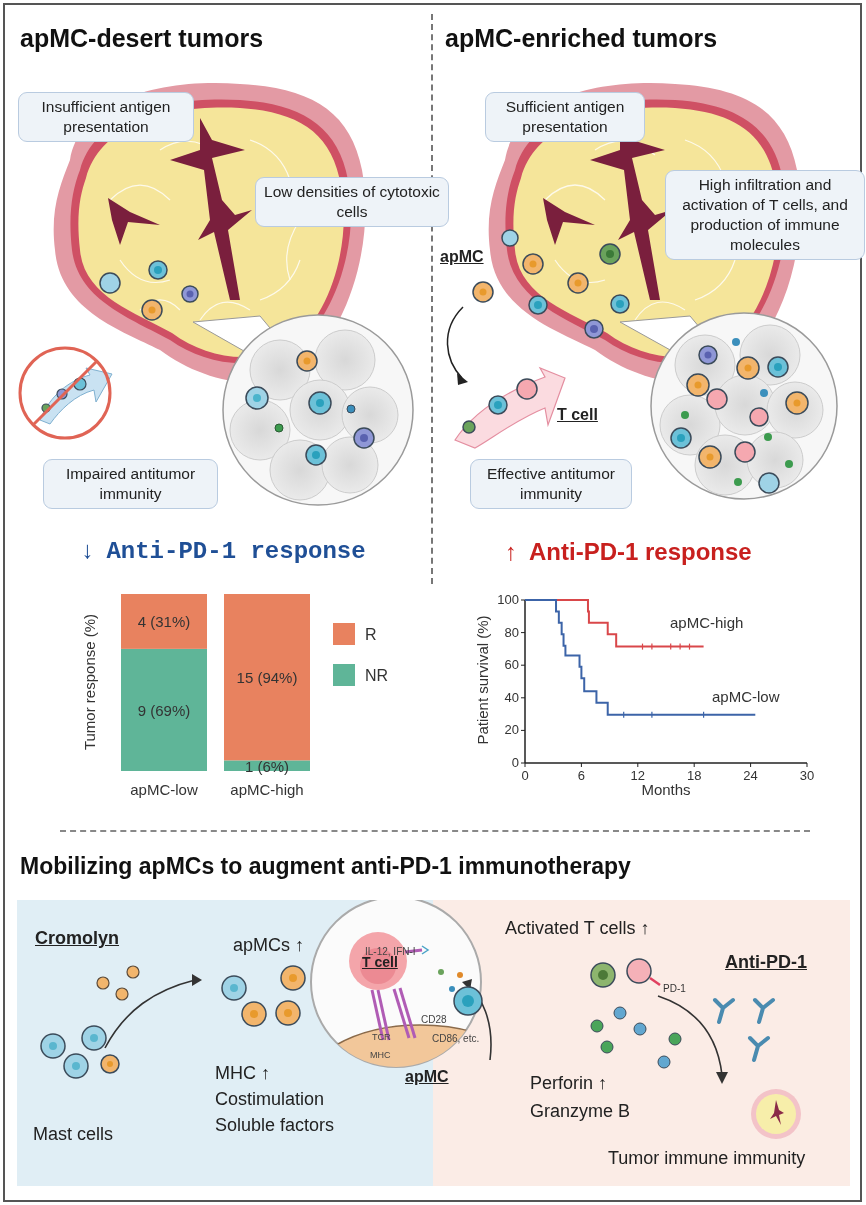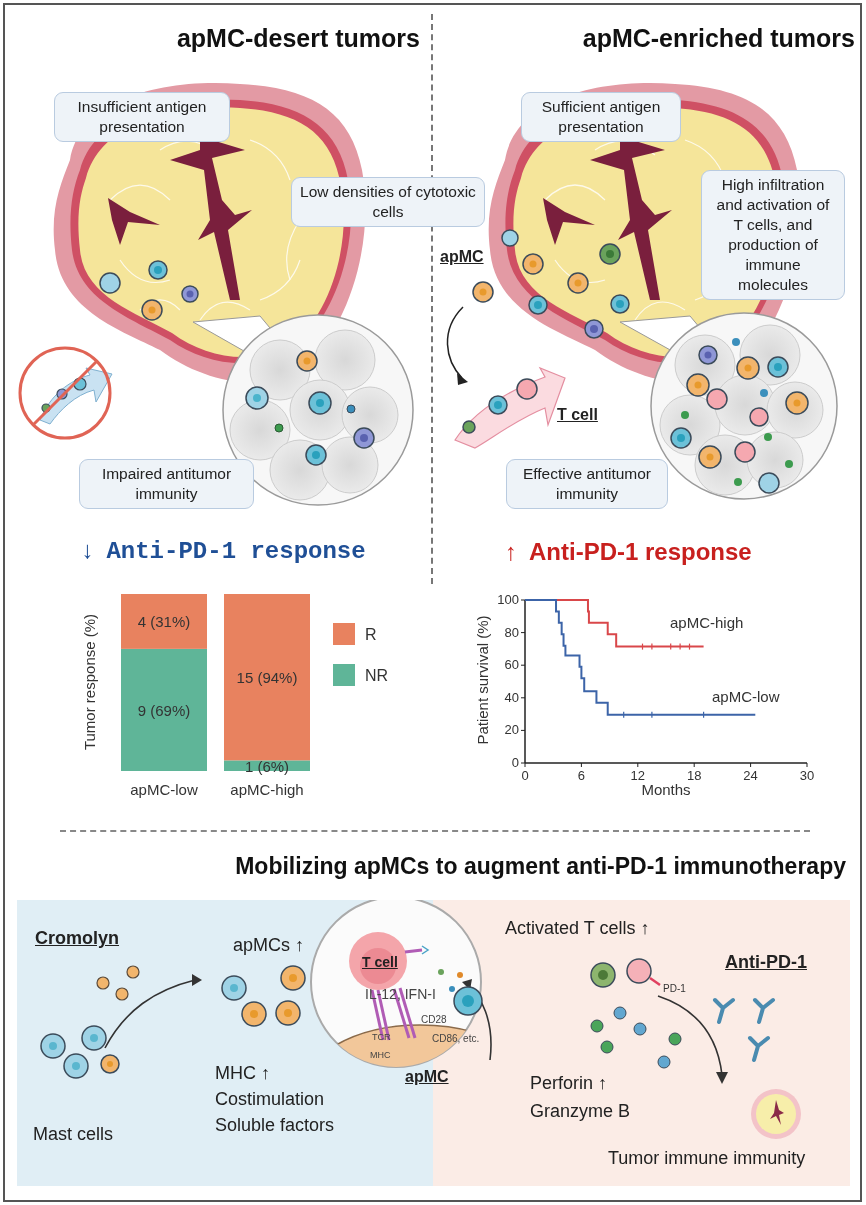--- a/index.html
+++ b/index.html
@@ -1,21 +1,21 @@
 <!DOCTYPE html>
 <html><head>
 <meta charset="utf-8">
 <style>
   * { box-sizing: border-box; margin: 0; padding: 0; }
   html, body { width: 866px; height: 1205px; background: #ffffff; overflow: hidden; }
   body { font-family: "Liberation Sans", sans-serif; color: #222; position: relative; }
   .frame { position: absolute; left: 3px; top: 3px; width: 859px; height: 1199px; border: 2px solid #555; background: #fff; }
   .abs { position: absolute; }
-  .title { font-weight: bold; font-size: 25px; color: #111; text-align: right; white-space: nowrap; }
-  .callout { position: absolute; background: #eef3f8; border: 1.5px solid #b9cbe0; border-radius: 9px; font-size: 15.5px; color: #222; text-align: center; line-height: 20px; padding: 4px 8px; margin-left: 36px; }
+  .title { font-weight: bold; font-size: 25px; color: #111; text-align: left; white-space: nowrap; }
+  .callout { position: absolute; background: #eef3f8; border: 1.5px solid #b9cbe0; border-radius: 9px; font-size: 15.5px; color: #222; text-align: center; line-height: 20px; padding: 4px 8px; }
   .resp { font-weight: bold; font-size: 24px; white-space: nowrap; }
   .blue { color: #1f4f96; font-family: Liberation Mono, monospace; }
   .red { color: #c8201e; }
   .vdash { position: absolute; left: 431px; top: 14px; height: 570px; border-left: 2px dashed #777; }
   .hdash { position: absolute; left: 60px; top: 830px; width: 750px; border-top: 2px dashed #888; }
   .panel-left { position: absolute; left: 17px; top: 900px; width: 416px; height: 286px; background: #e0eef5; }
   .panel-right { position: absolute; left: 433px; top: 900px; width: 417px; height: 286px; background: #fbece6; }
   .txt { position: absolute; white-space: nowrap; font-size: 18px; color: #222; }
   .bold { font-weight: bold; text-decoration: underline; }
   svg text { font-family: "Liberation Sans", sans-serif; }
@@ -178,21 +178,21 @@
 <div class="vdash"></div>
 
 <div class="abs title" style="left:20px;top:24px;width:400px">apMC-desert tumors</div>
 <div class="abs title" style="left:445px;top:24px;width:410px">apMC-enriched tumors</div>
 
 <div class="callout" style="left:18px;top:92px;width:176px">Insufficient antigen presentation</div>
 <div class="callout" style="left:255px;top:177px;width:194px">Low densities of cytotoxic cells</div>
 <div class="callout" style="left:43px;top:459px;width:175px">Impaired antitumor immunity</div>
 
 <div class="callout" style="left:485px;top:92px;width:160px">Sufficient antigen presentation</div>
-<div class="callout" style="left:665px;top:170px;width:144px">High infiltration and activation of T cells, and production of immune molecules</div>
+<div class="callout" style="left:665px;top:170px;width:200px">High infiltration and activation of T cells, and production of immune molecules</div>
 <div class="callout" style="left:470px;top:459px;width:162px">Effective antitumor immunity</div>
 
 <div class="txt bold" style="left:440px;top:248px;font-size:16px">apMC</div>
 <div class="txt bold" style="left:557px;top:406px;font-size:16px">T cell</div>
 
 <div class="abs resp blue" style="left:80px;top:538px">
   <span style="margin-right:12px">↓</span><span>Anti-PD-1 response</span>
 </div>
 <div class="abs resp red" style="left:505px;top:538px">
   <span style="margin-right:12px">↑</span><span>Anti-PD-1 response</span>
@@ -360,21 +360,21 @@
 
 <div class="txt bold" style="left:35px;top:928px;font-size:18px">Cromolyn</div>
 <div class="txt" style="left:33px;top:1124px">Mast cells</div>
 <div class="txt" style="left:233px;top:935px"><span>apMCs</span> <span>↑</span></div>
 <div class="txt" style="left:215px;top:1060px;line-height:26px">
   <div><span>MHC</span> <span>↑</span></div>
   <div>Costimulation</div>
   <div>Soluble factors</div>
 </div>
 
-<div class="txt" style="left:365px;top:986px;font-size:14px;color:#444">IL-12, IFN-I</div>
+<div class="txt" style="left:365px;top:946px;font-size:10px;color:#444">IL-12, IFN-I</div>
 <div class="txt bold" style="left:362px;top:954px;font-size:14px">T cell</div>
 <div class="txt" style="left:421px;top:1014px;font-size:10px;color:#444">CD28</div>
 <div class="txt" style="left:372px;top:1032px;font-size:9px;color:#444">TCR</div>
 <div class="txt" style="left:432px;top:1033px;font-size:10px;color:#444">CD86, etc.</div>
 <div class="txt" style="left:370px;top:1050px;font-size:9px;color:#444">MHC</div>
 <div class="txt bold" style="left:405px;top:1068px;font-size:16px">apMC</div>
 
 <div class="txt" style="left:505px;top:918px"><span>Activated T cells</span> <span>↑</span></div>
 <div class="txt bold" style="left:725px;top:952px;font-size:18px">Anti-PD-1</div>
 <div class="txt" style="left:663px;top:983px;font-size:10px;color:#333">PD-1</div>

